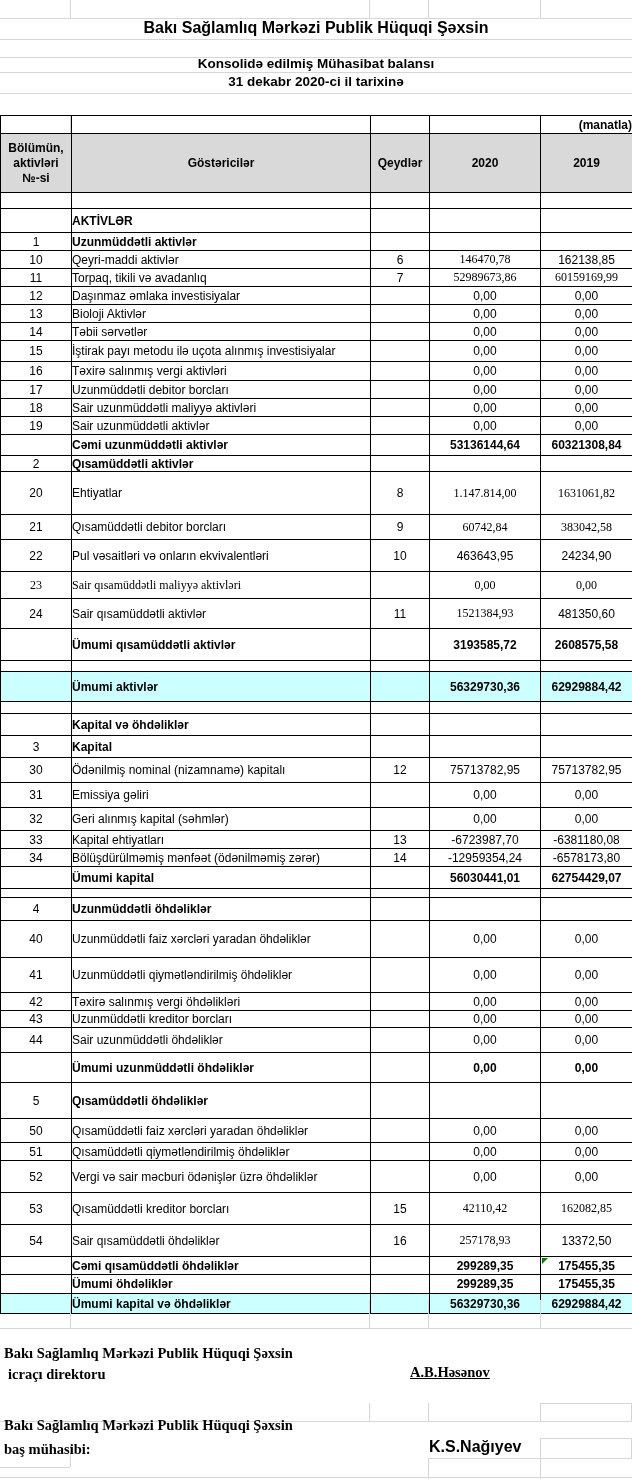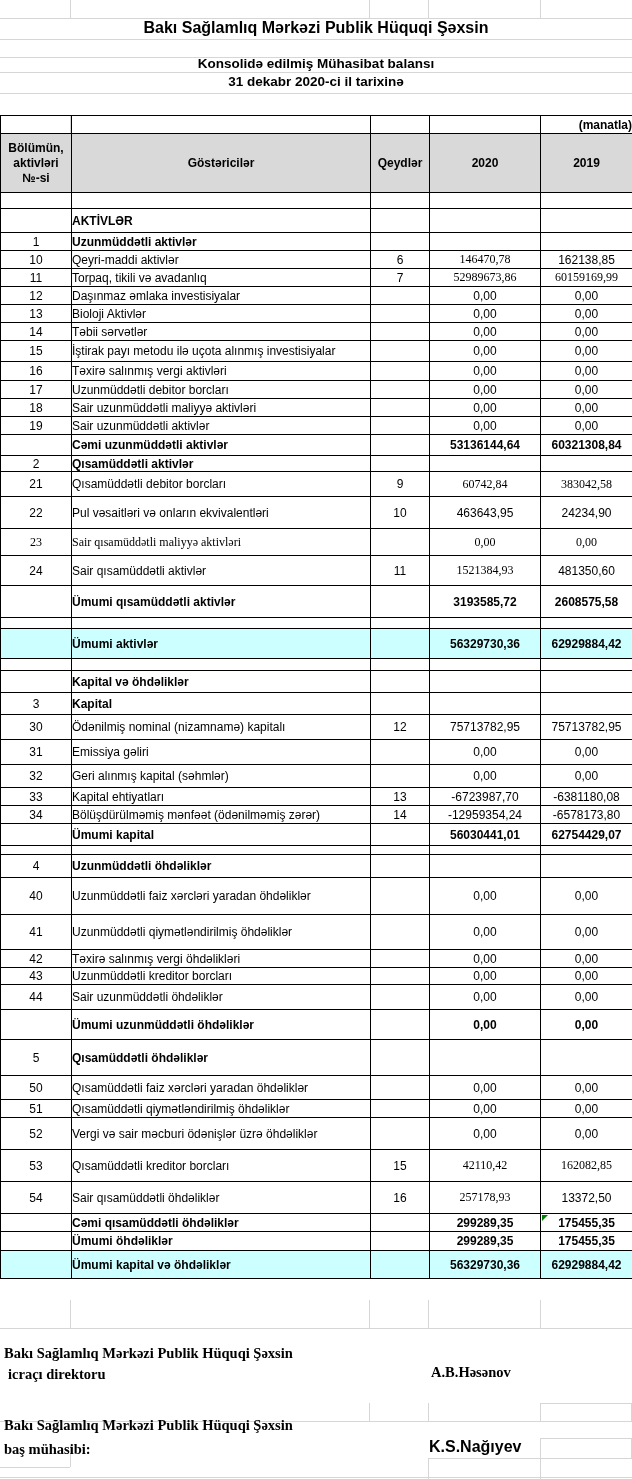--- a/index.html
+++ b/index.html
@@ -181,20 +181,27 @@
           <td class="cnum b">53136144,64</td>
           <td class="cnum b">60321308,84</td>
         </tr>
         <tr style="height: 16px;">
           <td class="cno">2</td>
           <td class="clabel b">Qısamüddətli aktivlər</td>
           <td class="cnote"></td>
           <td class="cnum b"></td>
           <td class="cnum b"></td>
         </tr>
+        <tr style="height: 43px;">
+          <td class="cno">20</td>
+          <td class="clabel">Ehtiyatlar</td>
+          <td class="cnote">8</td>
+          <td class="cnum serif">1.147.814,00</td>
+          <td class="cnum serif">1631061,82</td>
+        </tr>
         <tr style="height: 25px;">
           <td class="cno">21</td>
           <td class="clabel">Qısamüddətli debitor borcları</td>
           <td class="cnote">9</td>
           <td class="cnum serif">60742,84</td>
           <td class="cnum serif">383042,58</td>
         </tr>
         <tr style="height: 32px;">
           <td class="cno">22</td>
           <td class="clabel">Pul vəsaitləri və onların ekvivalentləri</td>
@@ -405,21 +412,21 @@
           <td class="cnum b">299289,35</td>
           <td class="cnum b">175455,35<span class="tri"></span></td>
         </tr>
         <tr style="height: 19px;">
           <td class="cno"></td>
           <td class="clabel b">Ümumi öhdəliklər</td>
           <td class="cnote"></td>
           <td class="cnum b">299289,35</td>
           <td class="cnum b">175455,35</td>
         </tr>
-        <tr class="cyan" style="height: 28px; margin-left: 21px;">
+        <tr class="cyan" style="height: 20px; margin-left: 21px;">
           <td class="cno"></td>
           <td class="clabel b">Ümumi kapital və öhdəliklər</td>
           <td class="cnote"></td>
           <td class="cnum b">56329730,36</td>
           <td class="cnum b">62929884,42</td>
         </tr>
       </tbody>
   </table>
 
   <div class="footer">
@@ -435,19 +442,19 @@
     <div class="fbox" style="left:540px;top:138px;width:90px;height:19px;"></div>
     <div class="gline" style="left:428px;top:158px;width:204px;height:1px;"></div>
     <div class="gline" style="left:428px;top:158px;width:1px;height:21px;"></div>
     <div class="gline" style="left:540px;top:158px;width:1px;height:21px;"></div>
     <div class="gline" style="left:70px;top:146px;width:1px;height:21px;"></div>
     <div class="gline" style="left:0;top:167px;width:70px;height:1px;"></div>
     <div class="gline" style="left:0;top:177px;width:632px;height:1px;"></div>
 
     <div class="sig" style="left:4px;top:44px;">Bakı Sağlamlıq Mərkəzi Publik Hüquqi Şəxsin</div>
     <div class="sig" style="left:8px;top:65px;">icraçı direktoru</div>
-    <div class="sig" style="left:431px;top:63px;">A.B.Həsənov</div>
+    <div class="sig" style="left:410px;top:63px;text-decoration:underline;">A.B.Həsənov</div>
 
     <div class="sig" style="left:4px;top:116px;">Bakı Sağlamlıq Mərkəzi Publik Hüquqi Şəxsin</div>
     <div class="sig" style="left:4px;top:140px;">baş mühasibi:</div>
     <div class="sig-sans" style="left:429px;top:138px;">K.S.Nağıyev</div>
   </div>
 </div>
 
 </body></html>

